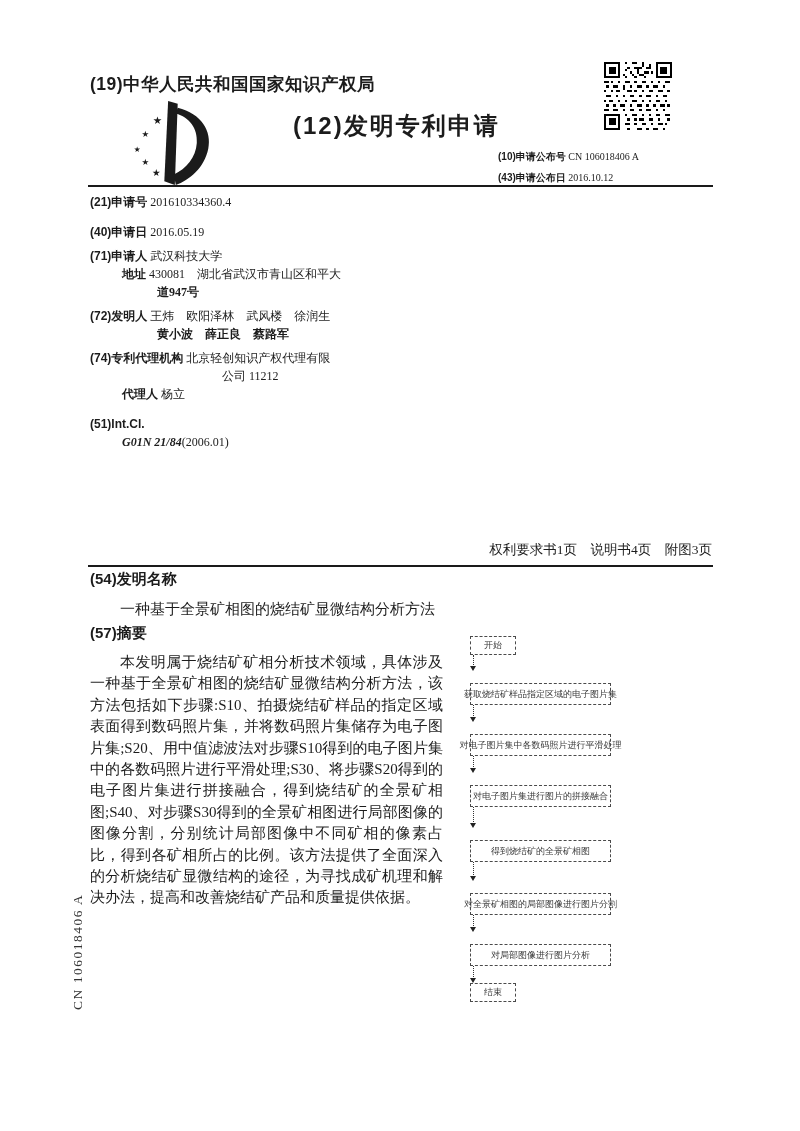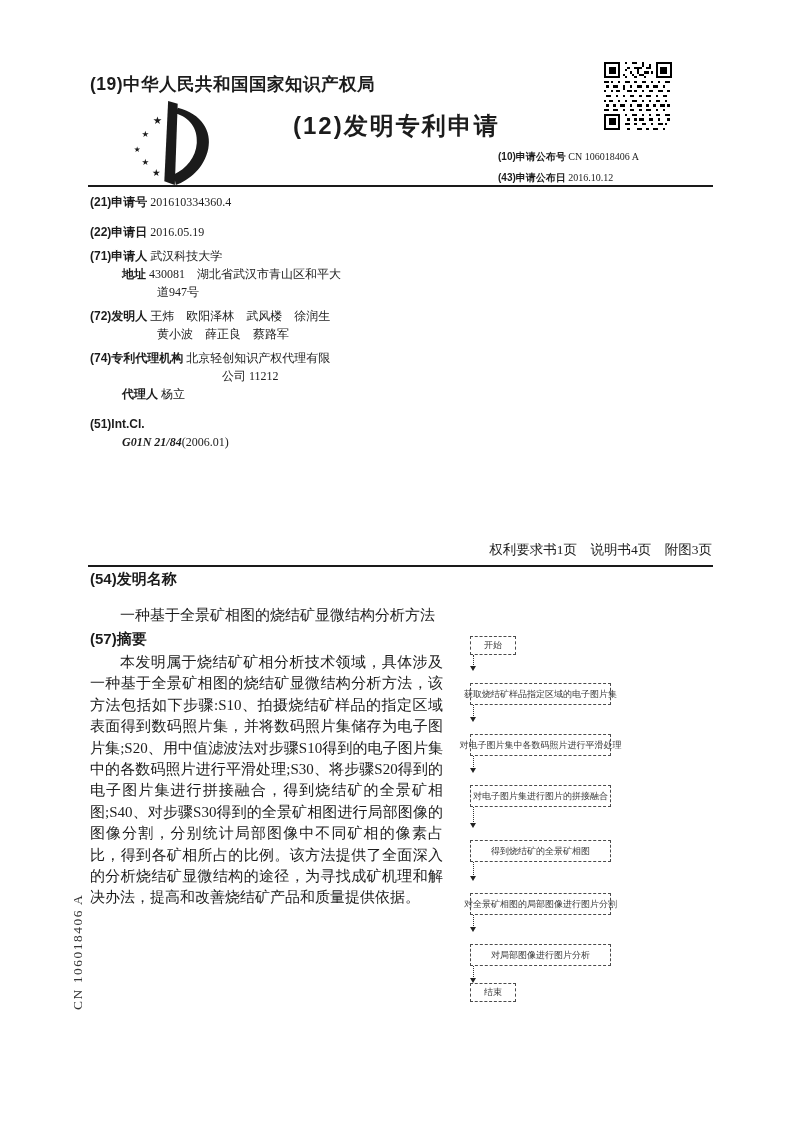--- a/index.html
+++ b/index.html
@@ -24,28 +24,28 @@
   .pubblock .val{font-family:"Liberation Serif","DejaVu Serif",serif;}
   .rule{position:absolute;left:88px;width:625px;height:0;border-top:2.5px solid #1a1a1a;}
   .rule1{top:185px;}
   .rule2{top:565px;}
   
   .biblio{position:absolute;left:90px;top:193px;width:375px;font-size:12px;line-height:1.5;}
   .biblio .row{margin-bottom:0;}
   .biblio .gap-lg{margin-bottom:12px;}
   .biblio .gap-md{margin-bottom:6px;}
   .ind1{padding-left:32px;}
-  .ind2{padding-left:67px;}
+  .ind2{padding-left:67px;font-weight:bold;}
   .ind3{padding-left:132px;}
   .intcl-code{font-style:italic;font-weight:bold;font-family:"Liberation Serif","DejaVu Serif",serif;}
   .pages-note{position:absolute;right:88px;top:541px;font-size:13.5px;white-space:pre;}
   
   .sec54{position:absolute;left:90px;top:570px;width:356px;}
   .sec-label{font-size:15px;margin-bottom:2px;font-family:"Liberation Sans","DejaVu Sans",sans-serif;font-weight:bold;}
-  .title-text{font-size:15px;line-height:20.5px;text-indent:2em;text-align:justify;margin:16px 0 4px 0;}
+  .title-text{font-size:15px;line-height:20.5px;text-indent:2em;text-align:justify;margin:10px 0 4px 0;}
   .sec57-label{margin-top:3px;}
   .abstract{position:absolute;left:90px;top:652px;width:353px;font-size:15px;line-height:21.4px;text-align:justify;text-indent:2em;}
   
   .flowchart{position:absolute;left:470px;top:636px;width:175px;display:flex;flex-direction:column;align-items:flex-start;}
   .fc-node{
     border:1px dashed #4a4a4a;
     color:#3a3a3a;
     background:#fff;
     display:flex;align-items:center;justify-content:center;
     font-size:9px;line-height:1;white-space:nowrap;
@@ -115,21 +115,21 @@
   </div>
 
   <div class="rule rule1"></div>
 
   <div class="biblio">
     <div class="row gap-lg">
       <span class="lbl">(21)申请号</span>
       <span>201610334360.4</span>
     </div>
     <div class="row gap-md">
-      <span class="lbl">(22)申请日</span>
+      <span class="lbl">(40)申请日</span>
       <span>2016.05.19</span>
     </div>
     <div class="row">
       <span class="lbl">(71)申请人</span>
       <span>武汉科技大学</span>
     </div>
     <div class="row ind1">
       <span class="lbl">地址</span>
       <span>430081　湖北省武汉市青山区和平大</span>
     </div>

